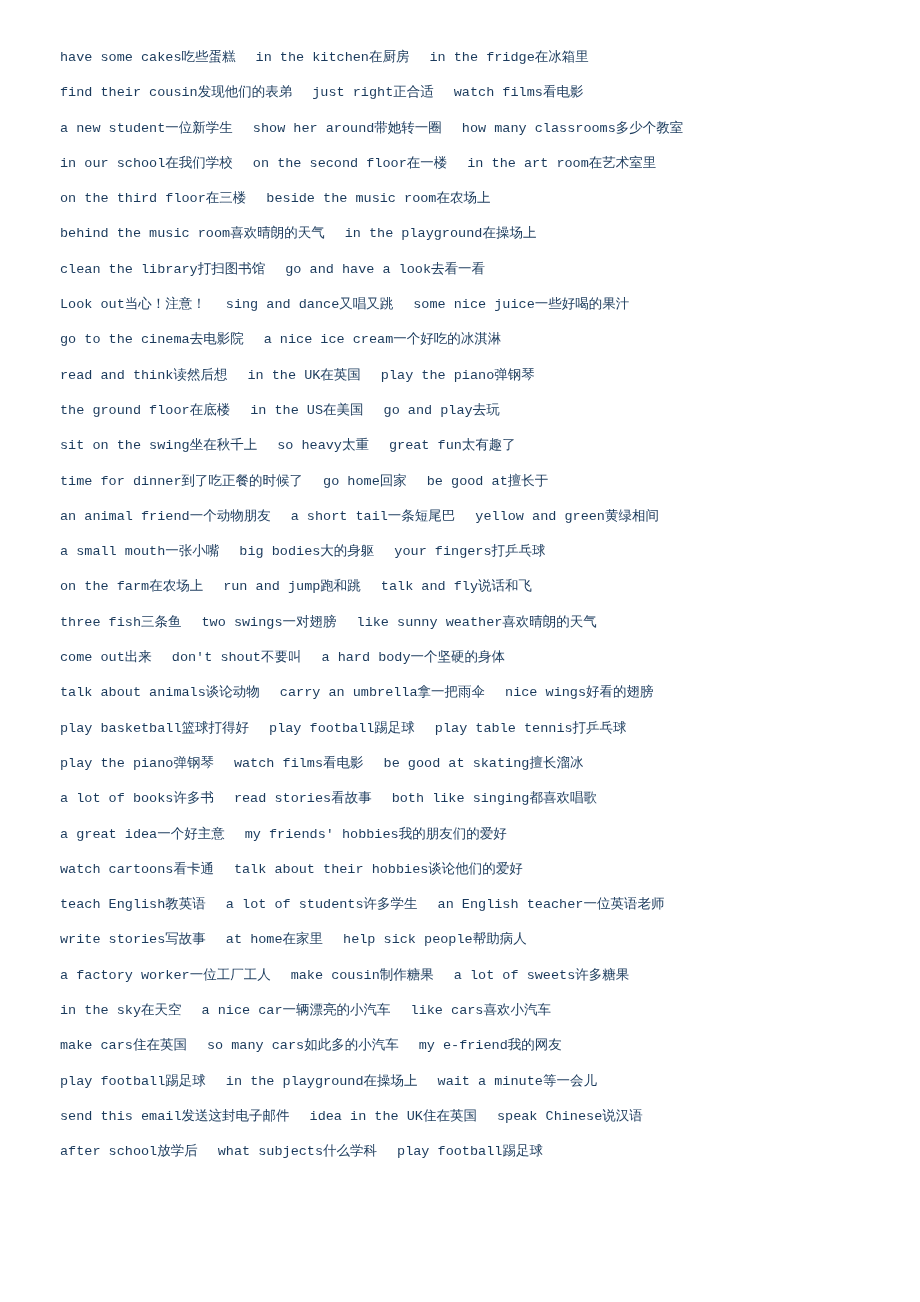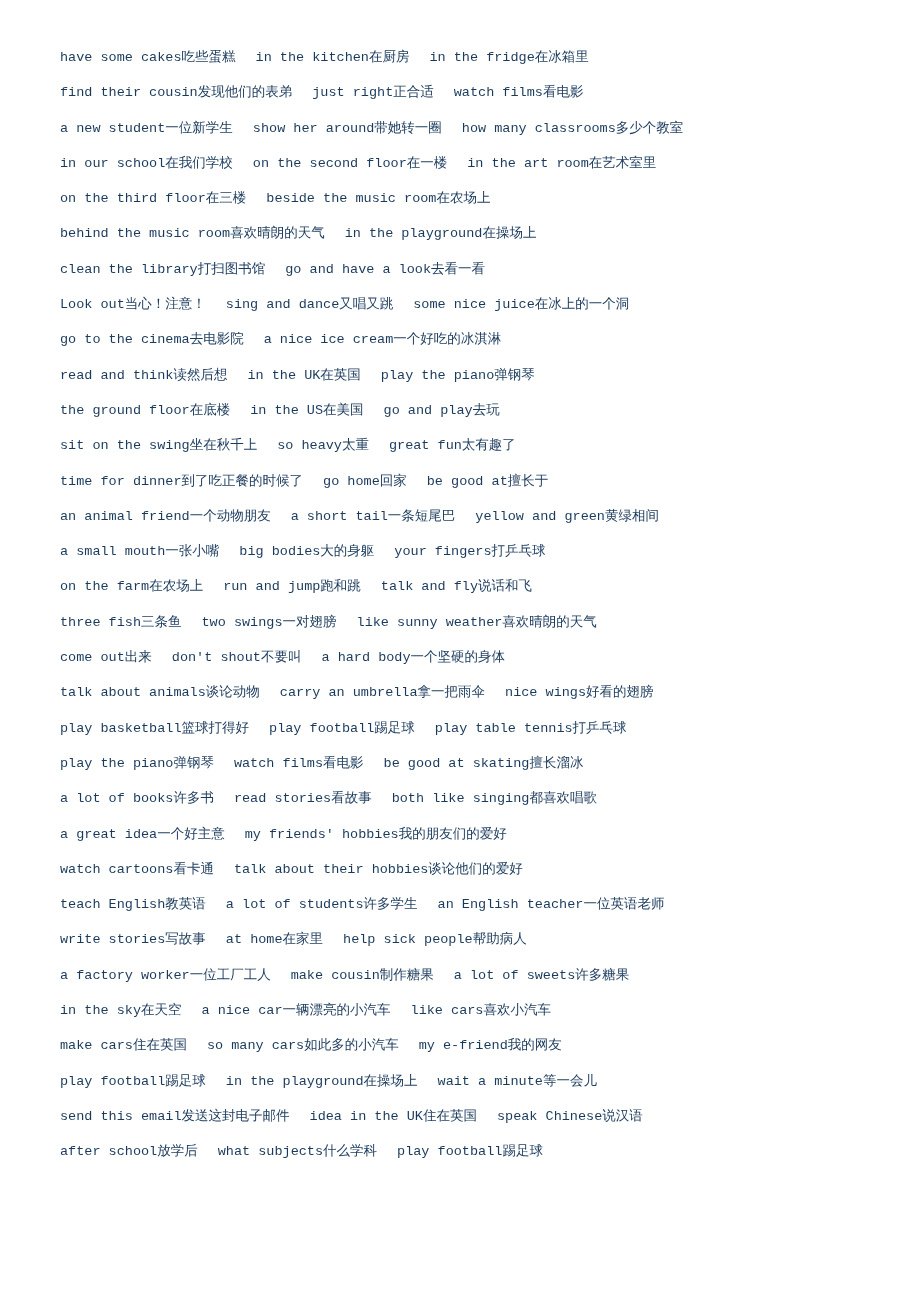--- a/index.html
+++ b/index.html
@@ -77,21 +77,21 @@
       <span class="phrase-item"><span class="en">behind the music room</span><span class="cn">喜欢晴朗的天气</span></span>
       <span class="phrase-item"><span class="en">in the playground</span><span class="cn">在操场上</span></span>
     </div>
     <div class="phrase-row">
       <span class="phrase-item"><span class="en">clean the library</span><span class="cn">打扫图书馆</span></span>
       <span class="phrase-item"><span class="en">go and have a look</span><span class="cn">去看一看</span></span>
     </div>
     <div class="phrase-row">
       <span class="phrase-item"><span class="en">Look out</span><span class="cn">当心！注意！</span></span>
       <span class="phrase-item"><span class="en">sing and dance</span><span class="cn">又唱又跳</span></span>
-      <span class="phrase-item"><span class="en">some nice juice</span><span class="cn">在冰上的一个洞</span></span>
+      <span class="phrase-item"><span class="en">some nice juice</span><span class="cn">一些好喝的果汁</span></span>
     </div>
     <div class="phrase-row">
       <span class="phrase-item"><span class="en">go to the cinema</span><span class="cn">去电影院</span></span>
       <span class="phrase-item"><span class="en">a nice ice cream</span><span class="cn">一个好吃的冰淇淋</span></span>
     </div>
     <div class="phrase-row">
       <span class="phrase-item"><span class="en">read and think</span><span class="cn">读然后想</span></span>
       <span class="phrase-item"><span class="en">in the UK</span><span class="cn">在英国</span></span>
       <span class="phrase-item"><span class="en">play the piano</span><span class="cn">弹钢琴</span></span>
     </div>

